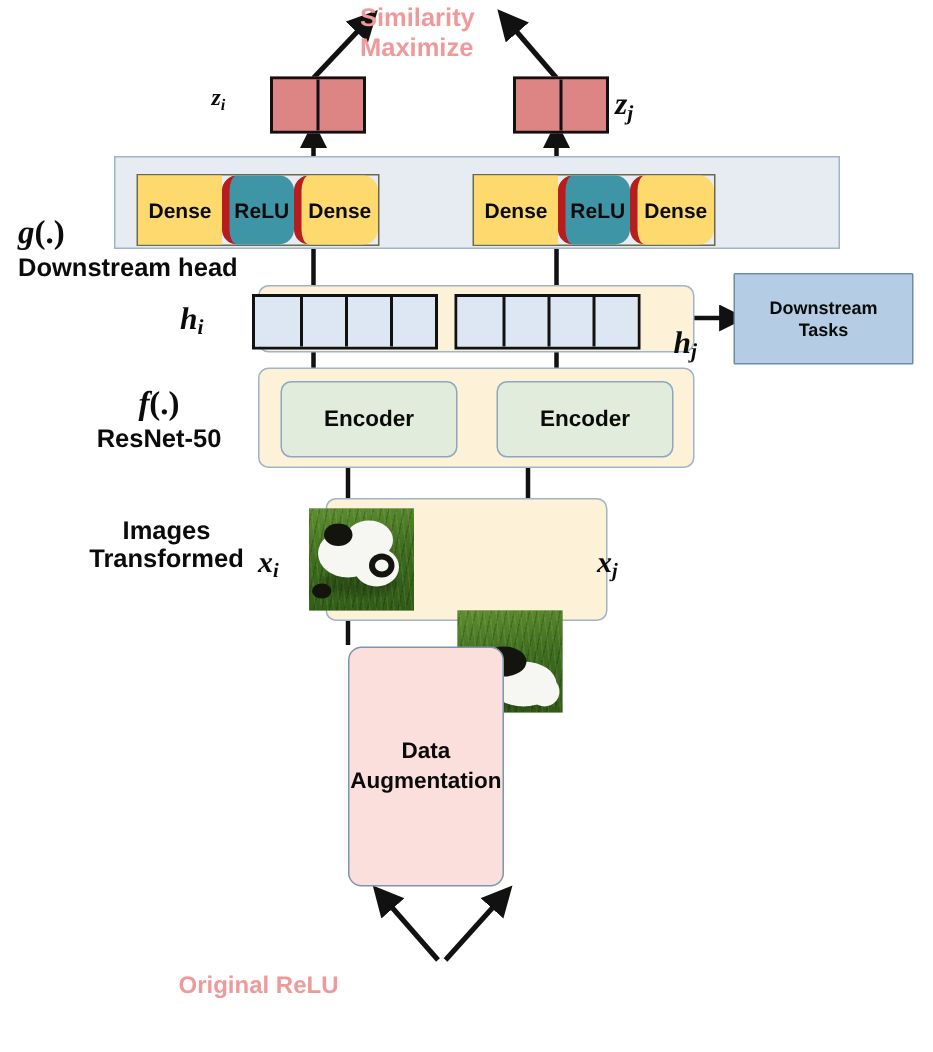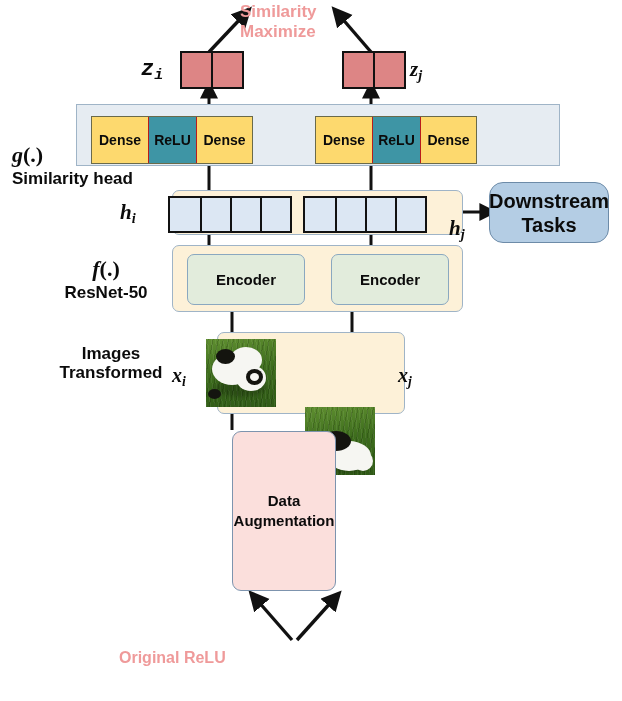--- a/index.html
+++ b/index.html
@@ -19,39 +19,39 @@
   .zcell{width:29px;height:34px;background:#dd8585;}
   .zcell + .zcell{border-left:2px solid #111;}
 
   
   .proj-wrap{background:#e6ecf2;border:1px solid #9fb4c7;box-sizing:border-box;}
   .proj-group{display:flex;border:1px solid #6a6a4a;box-sizing:border-box;}
   .pcell{display:flex;align-items:center;justify-content:center;
          font-weight:bold;font-size:14px;color:#0b0b0b;box-sizing:border-box;height:46px;}
   .pcell.dense{background:#fdd96e;}
   .pcell.relu{background:#3e95a5;}
-  .pcell + .pcell{border-left:1px solid #b91c1c;}
+  .pcell + .pcell{border-left:5px solid #b91c1c;border-radius:10px;}
 
   
   .cream{background:#fdf1d8;border:1px solid #9fb4c7;border-radius:7px;box-sizing:border-box;margin-left:20px;}
 
   
   .hvec{display:flex;border:2px solid #111;box-sizing:border-box;}
   .hcell{width:30px;height:33px;background:#dce7f3;box-sizing:border-box;}
   .hcell + .hcell{border-left:2px solid #111;}
 
   
   .encoder{background:#e2ecdc;border:1px solid #8aa8c0;border-radius:7px;
            display:flex;align-items:center;justify-content:center;
            font-weight:bold;font-size:15px;color:#0b0b0b;box-sizing:border-box;}
 
   
-  .downstream{background:#b4cde4;border:1px solid #6d8ba8;border-radius:14px;
+  .downstream{background:#b4cde4;border:1px solid #6d8ba8;border-radius:1px;
               display:flex;align-items:center;justify-content:center;text-align:center;
-              font-weight:bold;font-size:20px;color:#0b0b0b;line-height:1.2;box-sizing:border-box;}
+              font-weight:bold;font-size:12px;color:#0b0b0b;line-height:1.2;box-sizing:border-box;}
 
   
   .augbox{background:#fbdfdc;border:1px solid #7d94ae;border-radius:9px;
           display:flex;align-items:center;justify-content:center;text-align:center;
           font-weight:bold;font-size:15px;color:#0b0b0b;line-height:1.35;box-sizing:border-box;}
 
   
   .photo{position:relative;overflow:hidden;background:#3f7020;}
   .grass{position:absolute;left:0;top:0;right:0;bottom:0;
          background:
@@ -104,21 +104,21 @@
       <path d="M292,640 L257,600" marker-end="url(#ah)" stroke-width="3.4"></path>
       <path d="M297,640 L333,600" marker-end="url(#ah)" stroke-width="3.4"></path>
     </g>
   </svg>
 
   <div class="abs lbl-pink" style="left:240px;top:2px;width:120px;font-size:17px;">
     <div>Similarity</div>
     <div>Maximize</div>
   </div>
 
-  <div class="abs math" style="left:141px;top:57px;font-size:22px;font-family:Liberation Mono, monospace;">
+  <div class="abs math" style="left:141px;top:57px;font-size:16px;">
     <span>z</span><span class="sub">i</span>
   </div>
   <div class="abs zbox" style="left:180px;top:51px;">
     <div class="zcell"></div>
     <div class="zcell"></div>
   </div>
 
   <div class="abs zbox" style="left:342px;top:51px;">
     <div class="zcell"></div>
     <div class="zcell"></div>
@@ -137,21 +137,21 @@
       <div class="pcell dense" style="width:56px;">Dense</div>
       <div class="pcell relu" style="width:48px;">ReLU</div>
       <div class="pcell dense" style="width:56px;">Dense</div>
     </div>
   </div>
 
   <div class="abs" style="left:12px;top:142px;">
     <div class="math" style="font-size:22px;">
       <span>g</span><span style="font-style:normal;">(.)</span>
     </div>
-    <div class="lbl-bold" style="font-size:17px;margin-top:1px;">Similarity head</div>
+    <div class="lbl-bold" style="font-size:17px;margin-top:1px;">Downstream head</div>
   </div>
 
   <div class="abs cream" style="left:152px;top:190px;width:291px;height:45px;">
   </div>
   <div class="abs math" style="left:120px;top:200px;font-size:21px;">
     <span>h</span><span class="sub">i</span>
   </div>
   <div class="abs hvec" style="left:168px;top:196px;">
     <div class="hcell"></div>
     <div class="hcell"></div>

